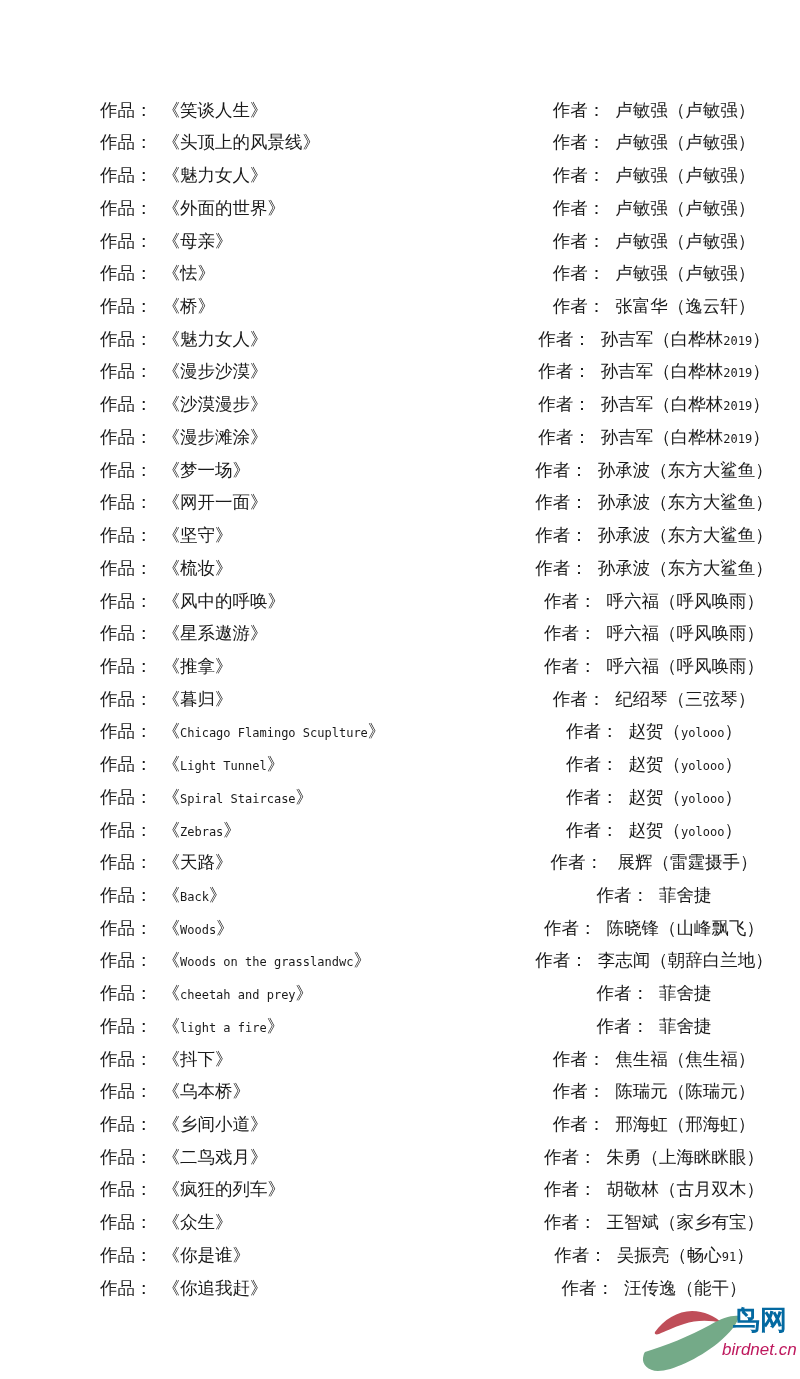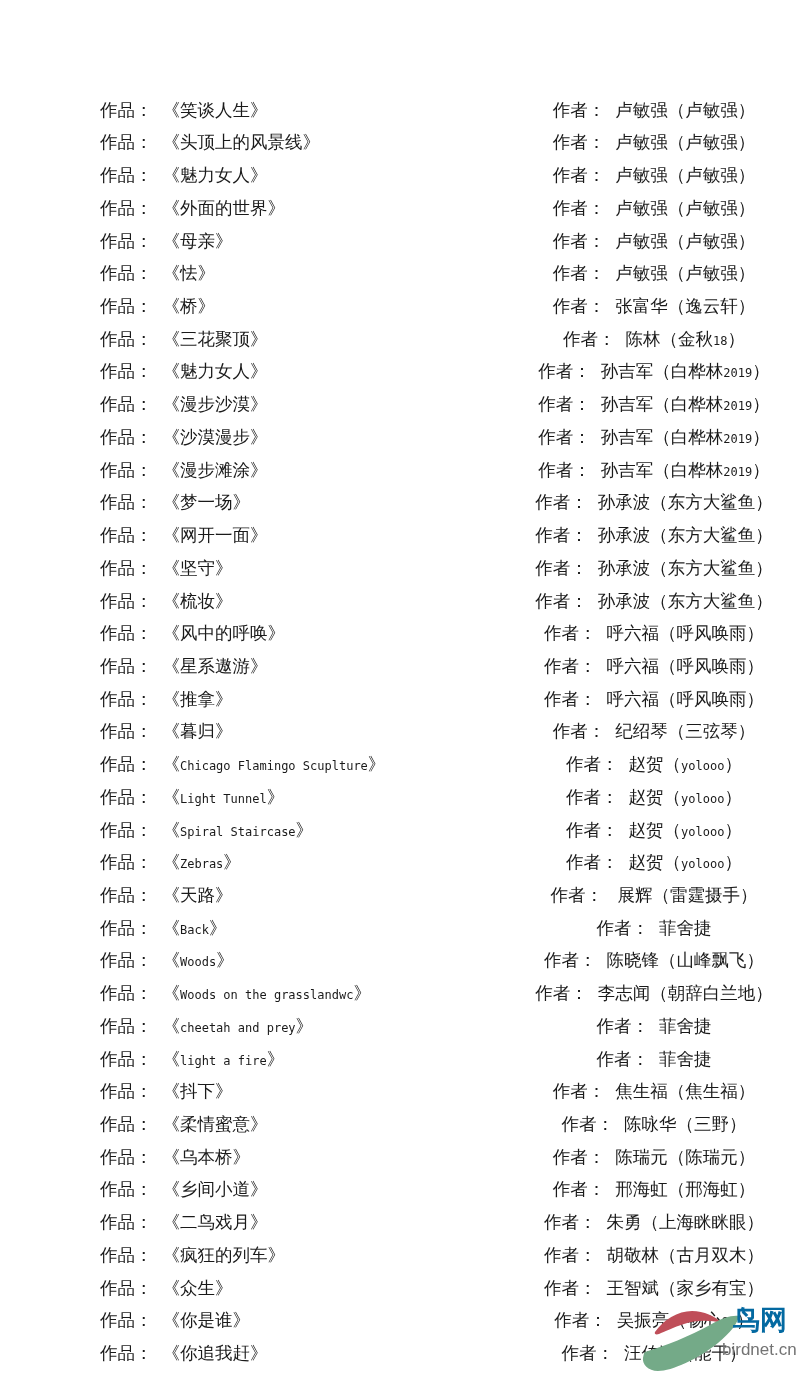--- a/index.html
+++ b/index.html
@@ -46,22 +46,23 @@
     font-family:"Liberation Sans","DejaVu Sans",sans-serif;
     font-weight:bold;
     font-size:27px;
     line-height:32px;
     color:#0369a1;
     letter-spacing:0px;
   }
   .logo-domain{
     position:absolute;left:92px;top:44px;
     font-family:"Liberation Sans","DejaVu Sans",sans-serif;
+    font-style:italic;
     font-size:17px;
-    color:#737373;
+    color:#be185d;
   }
 </style>
 </head>
 <body>
 
 <div class="page">
 
   <div class="works-list" id="works-list">
     <div class="row">
       <div class="cell-left">
@@ -119,28 +120,20 @@
 
     <div class="row">
       <div class="cell-left">
         <span class="label">作品：</span><span class="title">《桥》</span>
       </div>
       <div class="cell-right">
         <span class="label">作者：</span><span class="author">张富华（逸云轩）</span>
       </div>
     </div>
 
-    <div class="row">
-      <div class="cell-left">
-        <span class="label">作品：</span><span class="title">《三花聚顶》</span>
-      </div>
-      <div class="cell-right">
-        <span class="label">作者：</span><span class="author">陈林（金秋<span class="latin">18</span>）</span>
-      </div>
-    </div>
 
     <div class="row">
       <div class="cell-left">
         <span class="label">作品：</span><span class="title">《魅力女人》</span>
       </div>
       <div class="cell-right">
         <span class="label">作者：</span><span class="author">孙吉军（白桦林<span class="latin">2019</span>）</span>
       </div>
     </div>
 
@@ -336,28 +329,20 @@
 
     <div class="row">
       <div class="cell-left">
         <span class="label">作品：</span><span class="title">《抖下》</span>
       </div>
       <div class="cell-right">
         <span class="label">作者：</span><span class="author">焦生福（焦生福）</span>
       </div>
     </div>
 
-    <div class="row">
-      <div class="cell-left">
-        <span class="label">作品：</span><span class="title">《柔情蜜意》</span>
-      </div>
-      <div class="cell-right">
-        <span class="label">作者：</span><span class="author">陈咏华（三野）</span>
-      </div>
-    </div>
 
     <div class="row">
       <div class="cell-left">
         <span class="label">作品：</span><span class="title">《乌本桥》</span>
       </div>
       <div class="cell-right">
         <span class="label">作者：</span><span class="author">陈瑞元（陈瑞元）</span>
       </div>
     </div>
 

